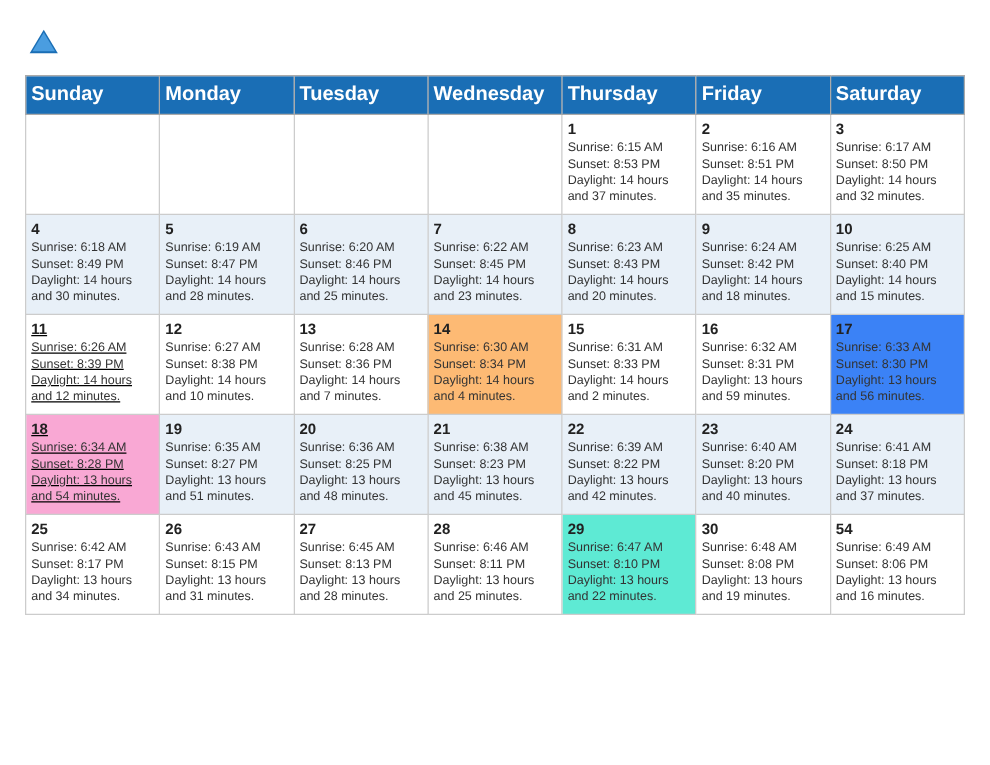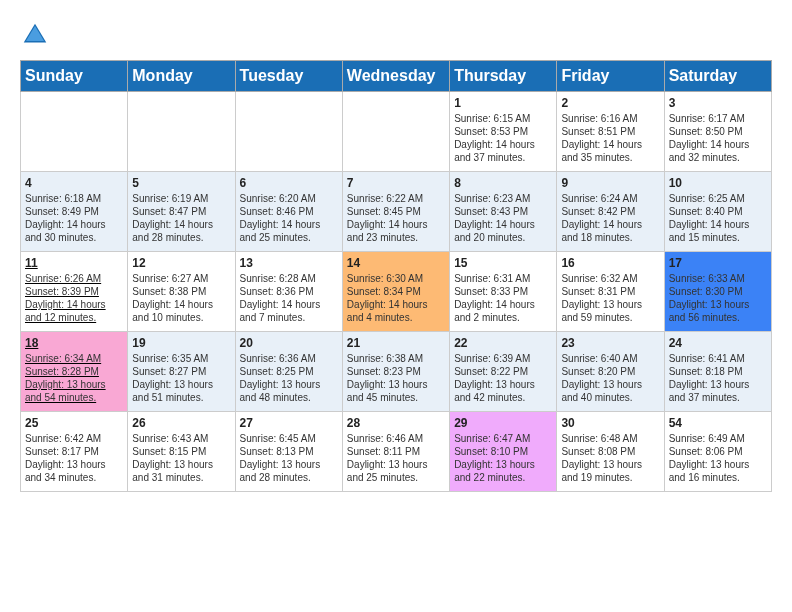--- a/index.html
+++ b/index.html
@@ -296,21 +296,21 @@
           <div class="day-info" style="white-space: pre-line;">Sunrise: 6:45 AM
 Sunset: 8:13 PM
 Daylight: 13 hours and 28 minutes.</div>
         </td>
         <td style="background-color: rgb(255, 255, 255);">
           <div class="day-number">28</div>
           <div class="day-info" style="white-space: pre-line;">Sunrise: 6:46 AM
 Sunset: 8:11 PM
 Daylight: 13 hours and 25 minutes.</div>
         </td>
-        <td style="background-color: #f0abfc;">
+        <td style="background-color: #5eead4;">
           <div class="day-number">29</div>
           <div class="day-info" style="white-space: pre-line;">Sunrise: 6:47 AM
 Sunset: 8:10 PM
 Daylight: 13 hours and 22 minutes.</div>
         </td>
         <td style="background-color: rgb(255, 255, 255);">
           <div class="day-number">30</div>
           <div class="day-info" style="white-space: pre-line;">Sunrise: 6:48 AM
 Sunset: 8:08 PM
 Daylight: 13 hours and 19 minutes.</div>

